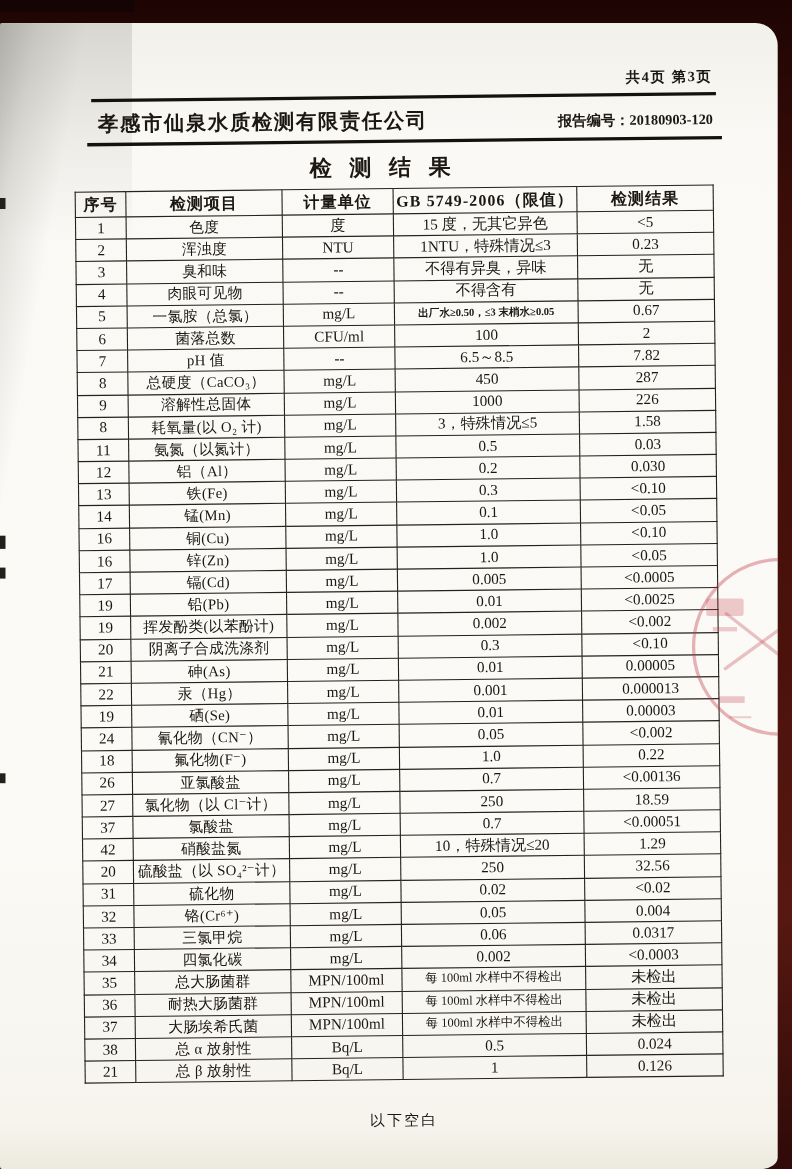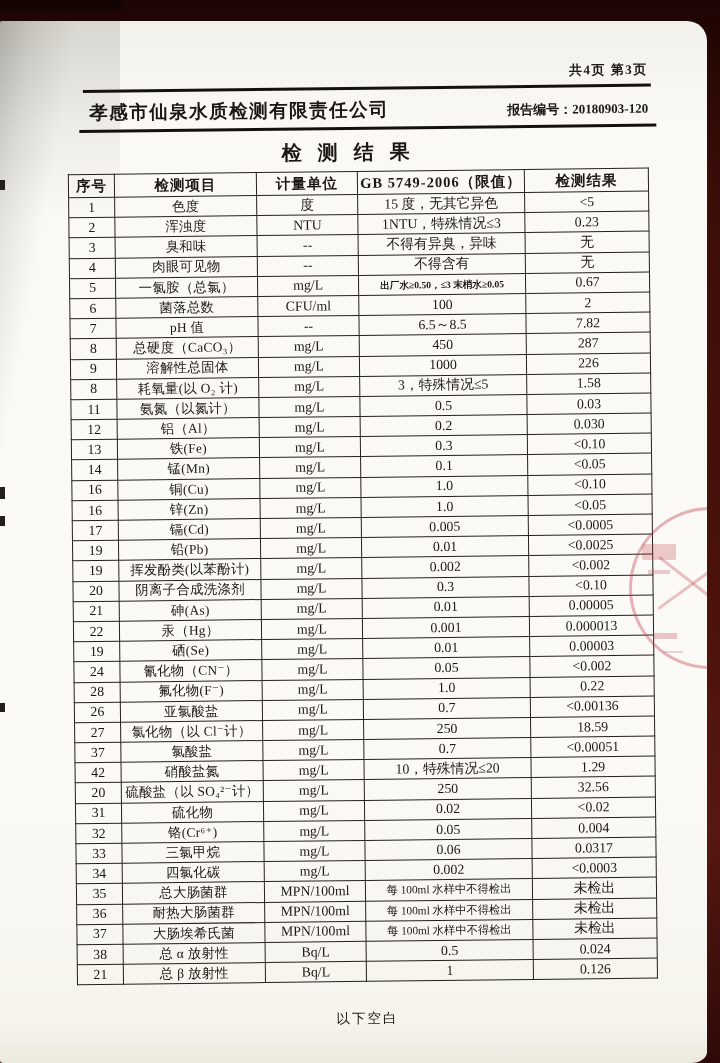--- a/index.html
+++ b/index.html
@@ -259,21 +259,21 @@
               <td>0.00003</td>
             </tr>
             <tr>
               <td>24</td>
               <td>氰化物（CN⁻）</td>
               <td>mg/L</td>
               <td>0.05</td>
               <td>&lt;0.002</td>
             </tr>
             <tr>
-              <td>28</td>
+              <td>18</td>
               <td>氟化物(F⁻)</td>
               <td>mg/L</td>
               <td>1.0</td>
               <td>0.22</td>
             </tr>
             <tr>
               <td>26</td>
               <td>亚氯酸盐</td>
               <td>mg/L</td>
               <td>0.7</td>

